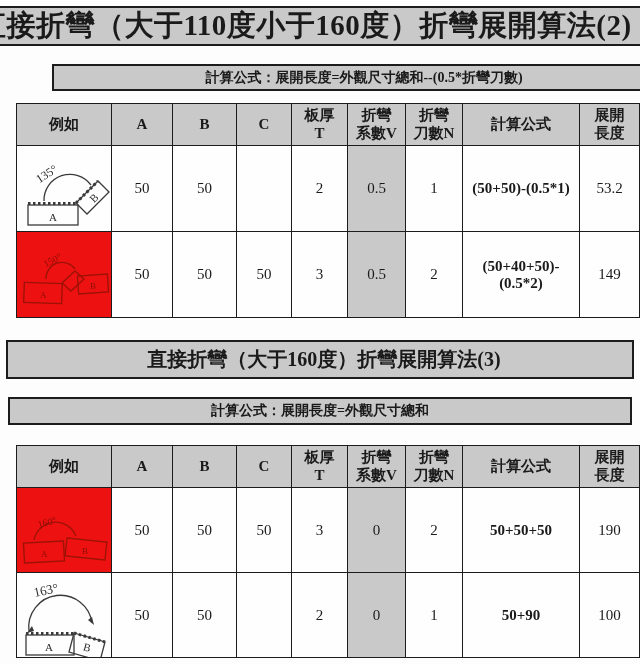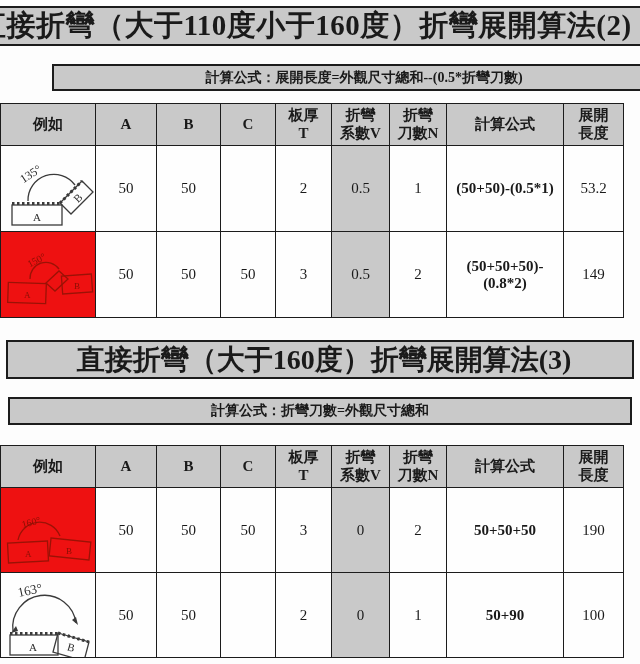--- a/index.html
+++ b/index.html
@@ -9,27 +9,27 @@
     background:#fdfdfd; overflow:hidden;
     font-family:"Liberation Serif","DejaVu Serif",serif; color:#1a1a1a;
   }
   .bar {
     position:absolute; background:#c9c9c9; border:2px solid #1c1c1c;
     display:flex; align-items:center; justify-content:center; overflow:hidden;
   }
   .title-bar1 { left:-4px; width:646px; top:6px; height:40px; }
   .title-bar1 span { font-size:29px; font-weight:700; white-space:nowrap; letter-spacing:0.5px; }
   .title-bar2 { left:6px; width:628px; top:340px; height:39px; }
-  .title-bar2 span { font-size:28px; font-weight:700; white-space:nowrap;margin-left:8px; }
+  .title-bar2 span { font-size:20px; font-weight:700; white-space:nowrap;margin-left:8px; }
   .formula-bar { border-width:2px; }
   .formula-bar1 { left:8px; width:624px; top:64px; height:27px;margin-left:44px; }
   .formula-bar2 { left:8px; width:624px; top:397px; height:28px; }
   .formula-bar span { font-size:14px; font-weight:700; white-space:nowrap; }
   table.calc {
-    position:absolute; left:0; width:623px;
+    position:absolute; left:16px; width:623px;
     border-collapse:collapse; table-layout:fixed;
   }
   .table1 { top:103px; }
   .table2 { top:445px; }
   .calc th, .calc td {
     border:1.6px solid #1c1c1c; text-align:center; vertical-align:middle;
     font-size:15px; padding:0; overflow:hidden;
   }
   .calc thead th {
     background:#c9c9c9; font-weight:700; height:42px;
@@ -129,32 +129,32 @@
             <text class="red-label" x="22" y="65" font-size="9">A</text>
             <text class="red-label" x="72" y="56" font-size="9">B</text>
           </svg>
         </td>
         <td>50</td>
         <td>50</td>
         <td>50</td>
         <td>3</td>
         <td class="v-col">0.5</td>
         <td>2</td>
-        <td class="formula-cell">(50+50+50)-(0.8*2)</td>
+        <td class="formula-cell">(50+40+50)-(0.5*2)</td>
         <td>149</td>
       </tr>
     </tbody>
   </table>
 
   <div class="bar title-bar2">
     <span>直接折彎（大于160度）折彎展開算法(3)</span>
   </div>
 
   <div class="bar formula-bar formula-bar2">
-    <span>計算公式：折彎刀數=外觀尺寸總和</span>
+    <span>計算公式：展開長度=外觀尺寸總和</span>
   </div>
 
   <table class="calc table2">
     <colgroup>
       <col style="width:95px">
         <col style="width:61px">
         <col style="width:64px">
       <col style="width:55px">
         <col style="width:56px">
         <col style="width:58px">

